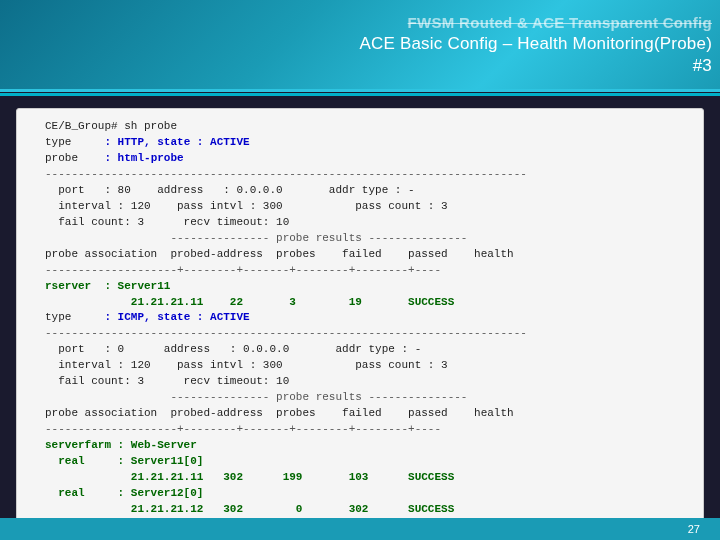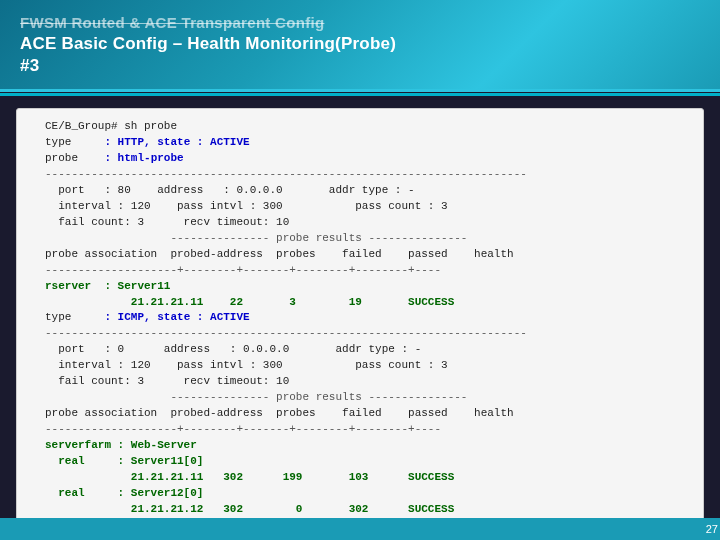--- a/index.html
+++ b/index.html
@@ -6,36 +6,37 @@
     body {
       width: 720px;
       height: 540px;
       background: #1a1a2e;
       font-family: Arial, sans-serif;
       overflow: hidden;
     }
 
     .header-area {
       background: linear-gradient(135deg, #0d6e8a 0%, #1a9bb5 40%, #2ec4e0 70%, #1a9bb5 100%);
-      padding: 14px 32px 12px 20px;
+      padding: 14px 8px 12px 20px;
       position: relative;
+      text-align: right;
     }
 
     .header-strikethrough {
       font-size: 15px;
       font-weight: bold;
       color: rgba(255,255,255,0.6);
       text-decoration: line-through;
       letter-spacing: 0.3px;
       margin-bottom: 2px;
     }
 
     .header-title {
       font-size: 17px;
-      font-weight: bold;
+      font-weight: normal;
       color: #ffffff;
       letter-spacing: 0.2px;
       line-height: 1.3;
     }
 
     .blue-line {
       height: 3px;
       background: #2ec4e0;
       margin-bottom: 1px;
     }
@@ -83,21 +84,21 @@
 
     .bottom-bar {
       position: absolute;
       bottom: 0;
       width: 100%;
       height: 22px;
       background: #1a9bb5;
       display: flex;
       align-items: center;
       justify-content: flex-end;
-      padding-right: 2px;
+      padding-right: 20px;
     }
   </style>
 </head>
 <body>
 
 <div class="header-area">
   <div class="header-strikethrough">FWSM Routed &amp; ACE Transparent Config</div>
   <div class="header-title">ACE Basic Config – Health Monitoring(Probe)</div>
   <div class="header-title">#3</div>
 </div>

